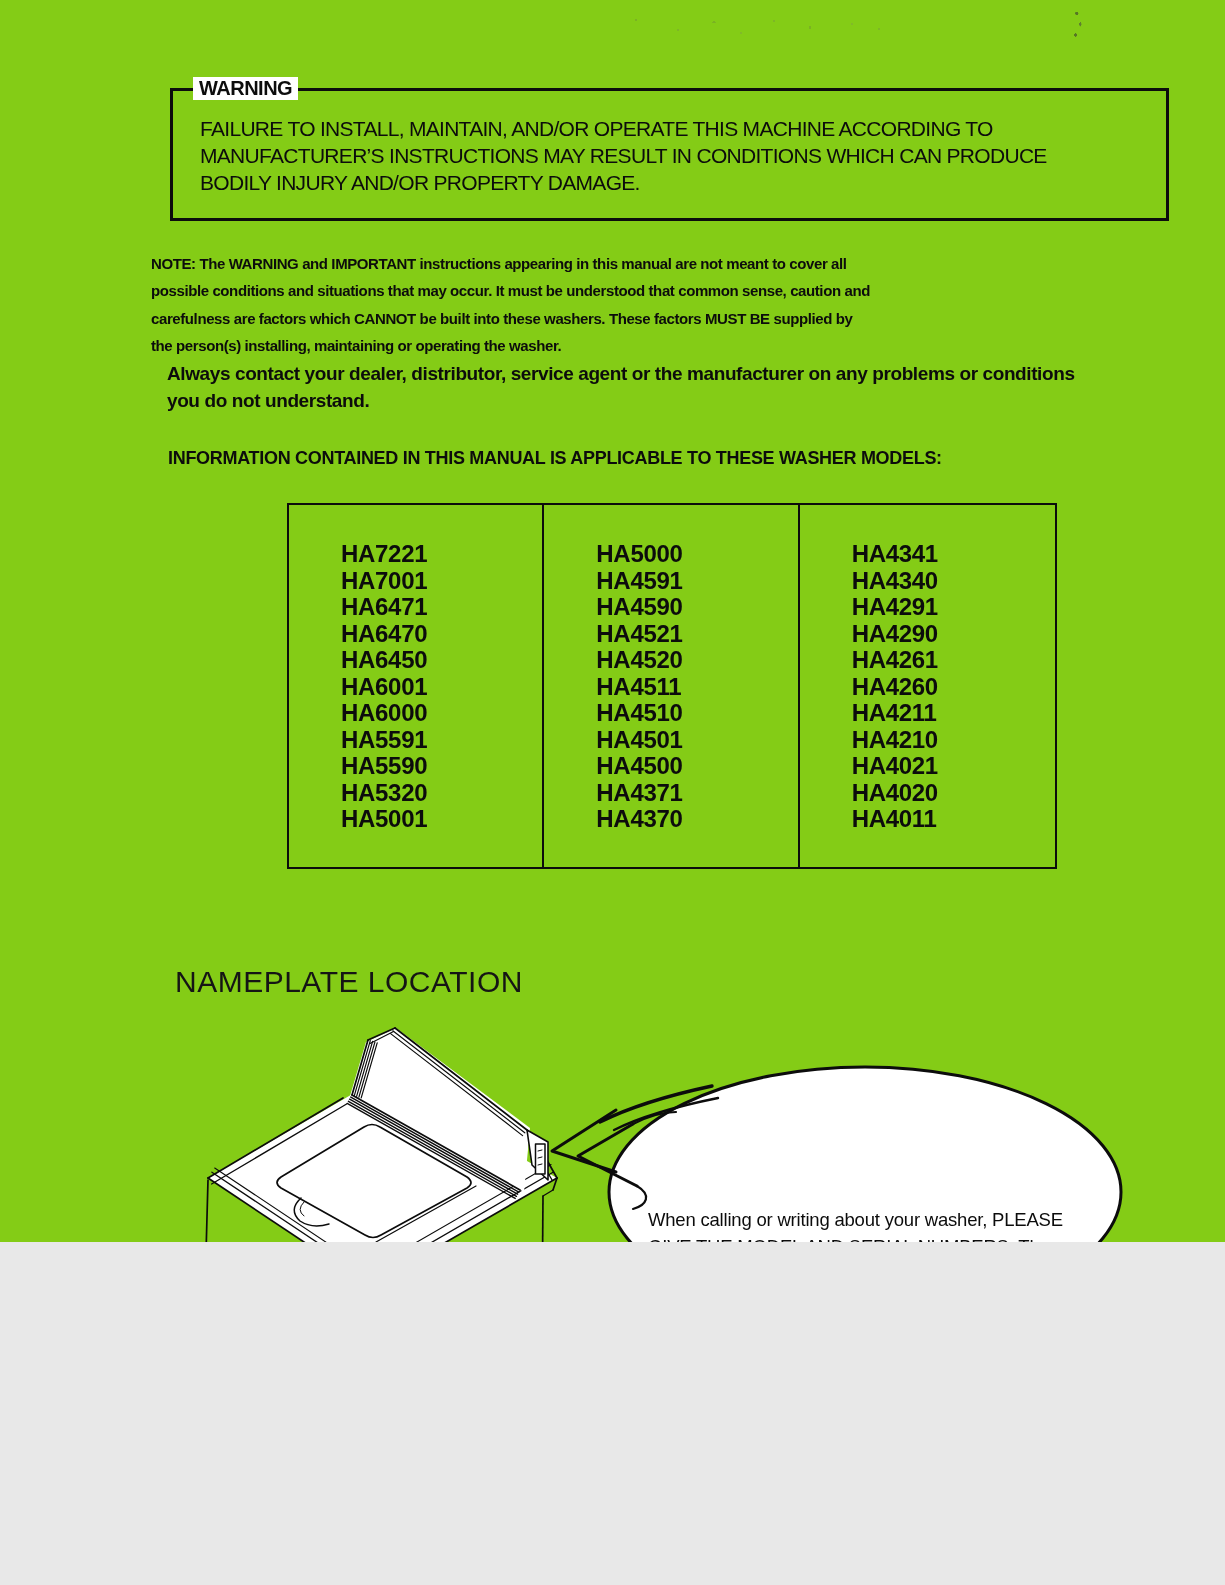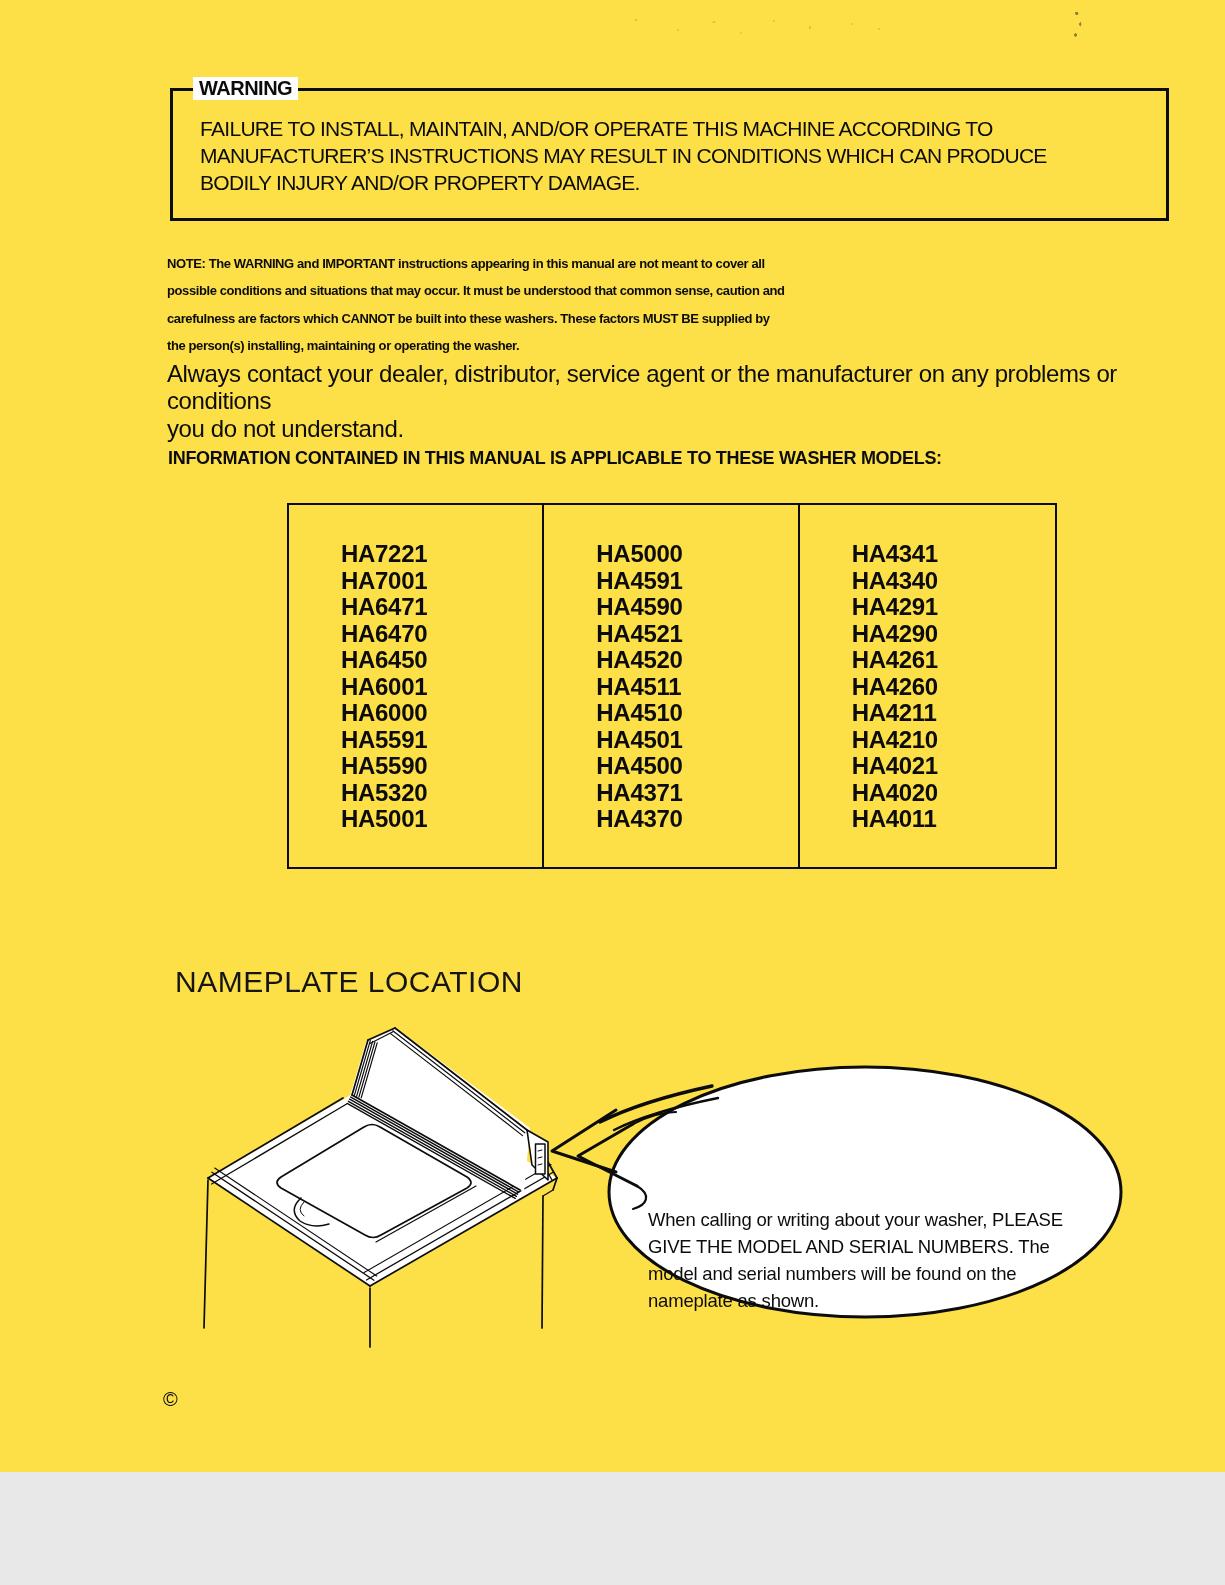--- a/index.html
+++ b/index.html
@@ -1,20 +1,20 @@
 <!DOCTYPE html>
 <html><head>
 <meta charset="utf-8">
 <style>
   html,body{margin:0;padding:0;background:#e8e8e8;}
   .page{
     position:relative;
-    width:1225px;height:1472px;
+    width:1225px;height:1242px;
     margin:0 auto;
-    background:#fde047;
+    background:#84cc16;
     font-family:"Liberation Sans","DejaVu Sans",sans-serif;
     color:#0c0c0c;
     overflow:hidden;
   }
   .pre{white-space:pre-line;}
 
   
   .warning-box{
     position:absolute;left:170px;top:88px;width:993px;height:127px;
     border:3px solid #0c0c0c;
@@ -23,26 +23,26 @@
     position:absolute;left:20px;top:-14px;
     background:#ffffff;padding:0 6px;
     font-size:20px;font-weight:bold;letter-spacing:-0.5px;
   }
   .warning-body{
     position:absolute;left:27px;top:24px;width:950px;
     font-size:21px;font-weight:normal;letter-spacing:-0.7px;line-height:27px;
   }
 
   .note-par{
-    position:absolute;left:167px;top:250px;width:1010px;
-    font-size:13px;font-weight:bold;letter-spacing:-0.4px;line-height:27.3px;
+    position:absolute;left:151px;top:250px;width:1010px;
+    font-size:15px;font-weight:bold;letter-spacing:-0.4px;line-height:27.3px;
   }
   .contact-par{
     position:absolute;left:167px;top:360px;width:1010px;
-    font-size:24px;font-weight:normal;letter-spacing:-0.4px;line-height:27.3px;
+    font-size:19px;font-weight:bold;letter-spacing:-0.4px;line-height:27.3px;
   }
   .models-heading{
     position:absolute;left:168px;top:448px;
     font-size:18px;font-weight:bold;letter-spacing:-0.3px;
   }
 
   
   .models-table{
     position:absolute;left:287px;top:503px;width:766px;height:362px;
     border:2.5px solid #0c0c0c;

